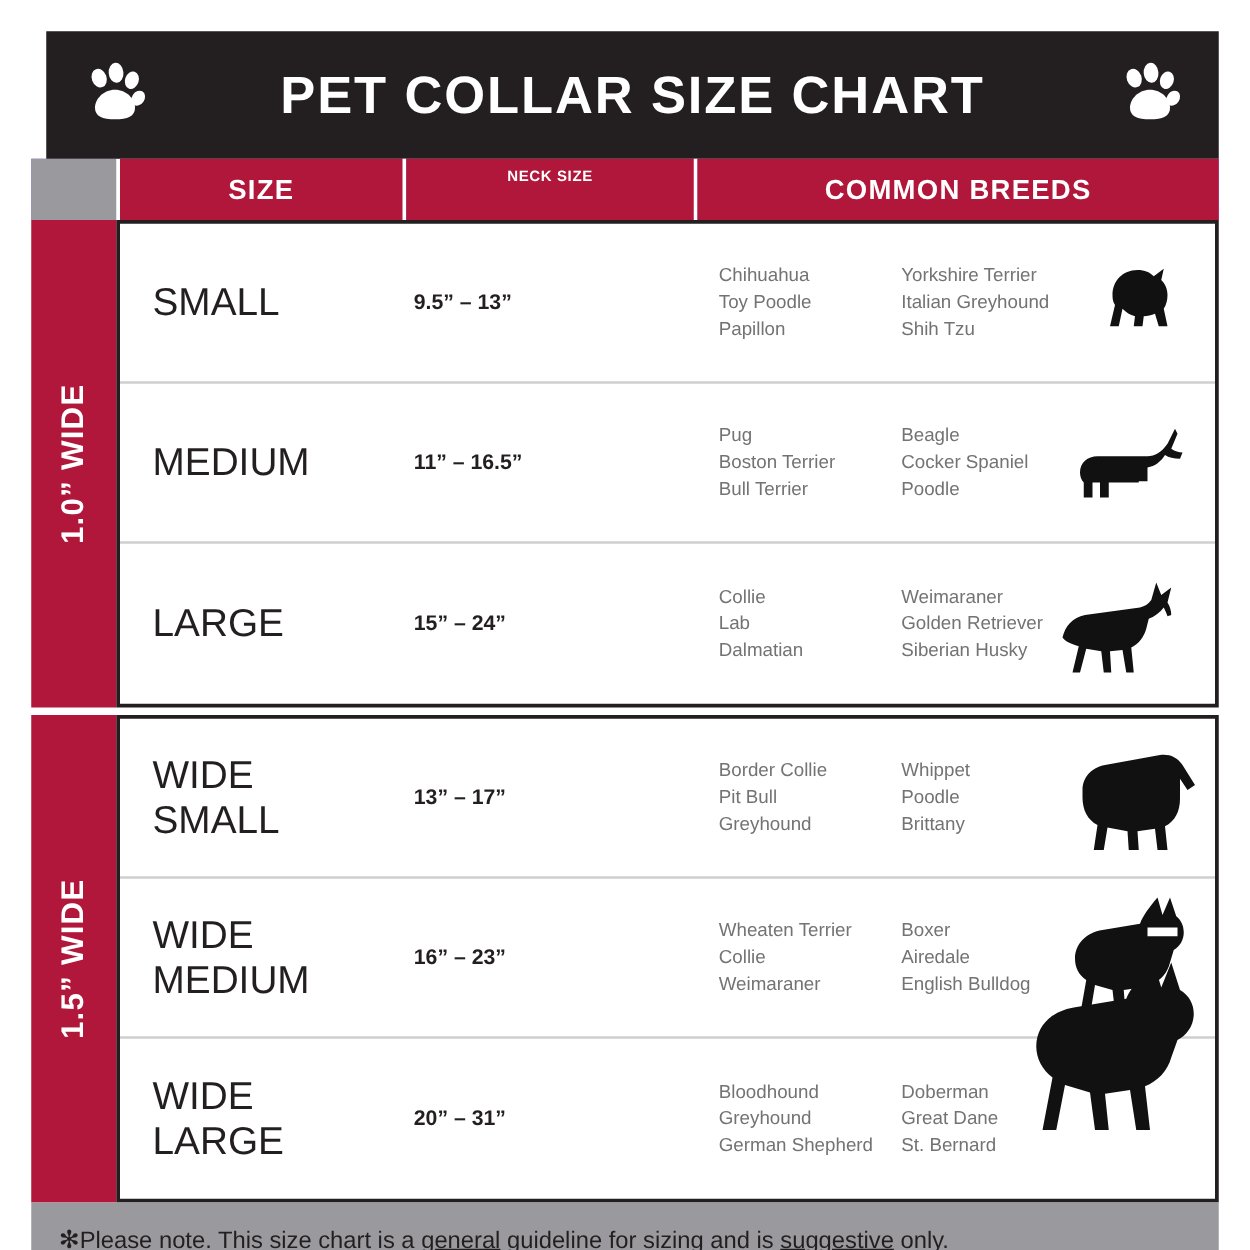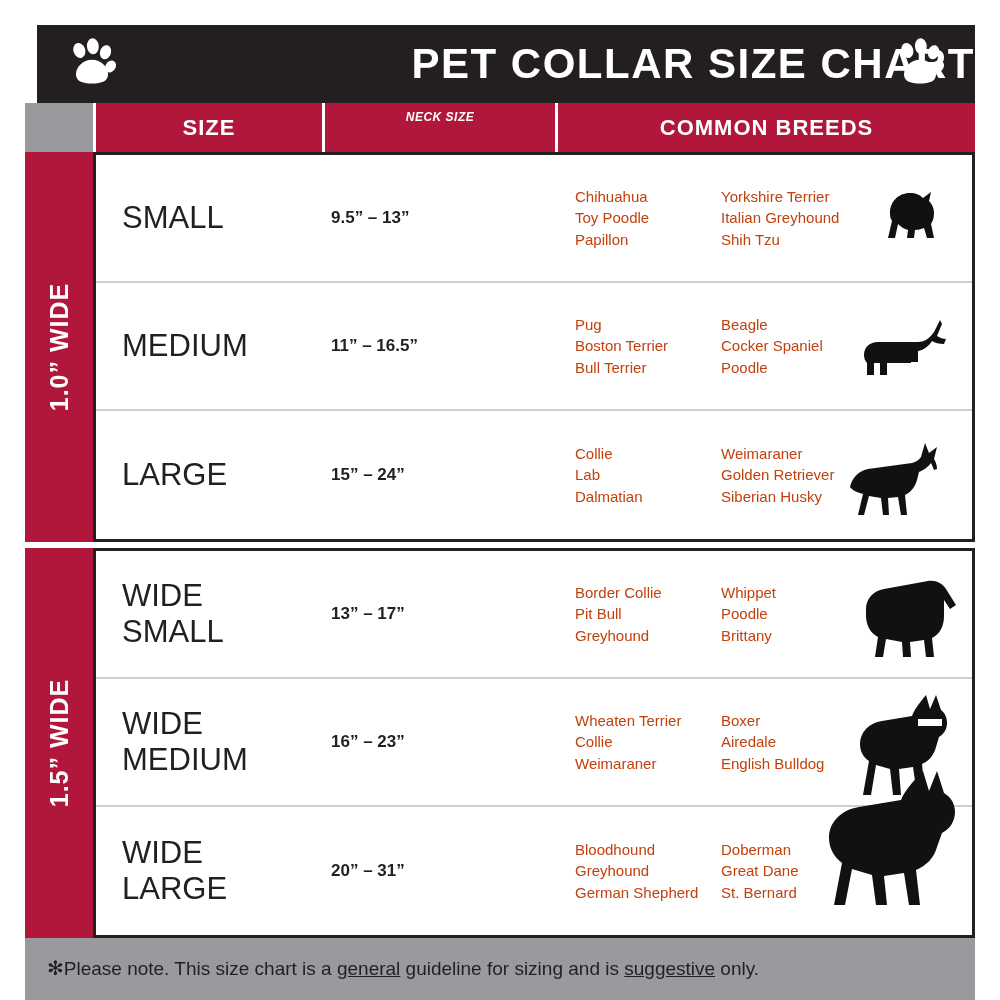--- a/index.html
+++ b/index.html
@@ -25,25 +25,25 @@
     position: relative;
     width: 950px;
     height: 950px;
     box-sizing: border-box;
     background: #ffffff;
   }
 
   
   .header {
     position: relative;
-    height: 78px;
+    height: 102px;
     background: #231f20;
     display: flex;
     align-items: center;
-    justify-content: flex-end;
+    justify-content: center;
     margin-left: 12px;
   }
   .header-title {
     color: #ffffff;
     font-size: 42px;
     font-weight: bold;
     letter-spacing: 1.5px;
     text-align: center;
   }
   .paw {
@@ -75,21 +75,21 @@
     font-weight: bold;
     letter-spacing: 1px;
     display: flex;
     align-items: center;
     justify-content: center;
     border-right: 3px solid #ffffff;
     position: relative;
   }
   .colhead .hcell:last-child { border-right: none; }
   .c-size   { flex: 0 0 226px; }
-  .c-length { flex: 0 0 230px; font-style: italic; }
+  .c-length { flex: 0 0 230px; }
   .c-breeds { flex: 1 1 auto; }
   .sub-neck {
     position: absolute;
     top: 7px;
     left: 0;
     right: 0;
     text-align: center;
     font-size: 12px;
     font-weight: bold;
     letter-spacing: 0.5px;
@@ -156,21 +156,21 @@
   .cell-breeds {
     flex: 1 1 auto;
     display: flex;
     align-items: center;
     position: relative;
     box-sizing: border-box;
     padding-left: 26px;
   }
   .breed-col {
     font-size: 15px;
-    color: #c2410c;
+    color: #737373;
     line-height: 1.42;
     white-space: nowrap;
   }
   .breed-col.first { width: 146px; }
   .silhouette {
     position: absolute;
     right: 6px;
     bottom: 0;
     pointer-events: none;
   }

